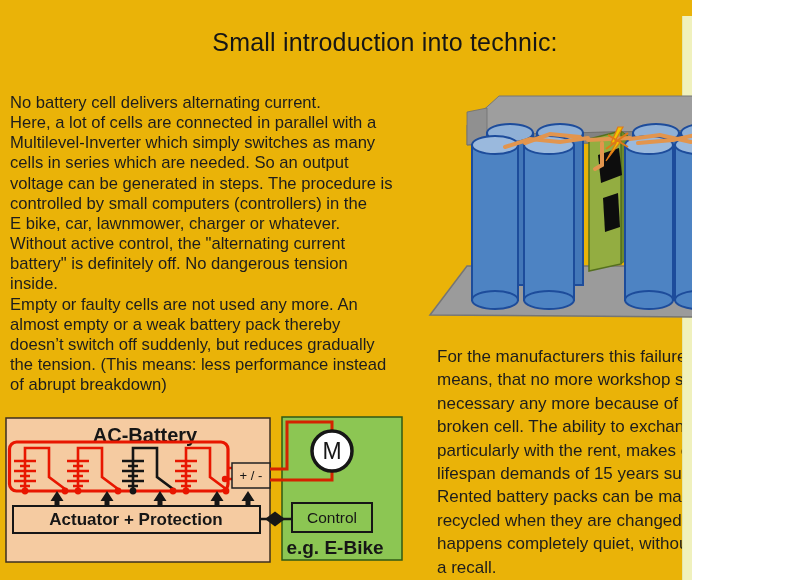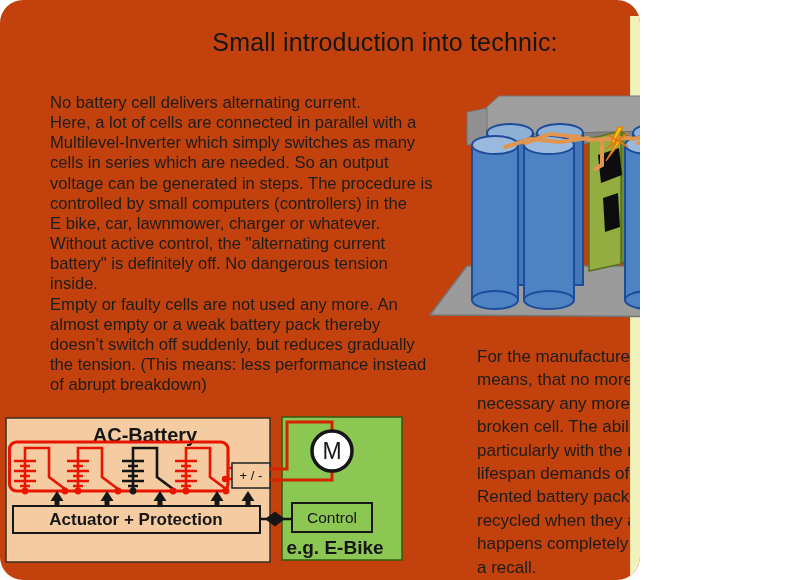--- a/index.html
+++ b/index.html
@@ -1,24 +1,24 @@
 <!DOCTYPE html>
 <html><head>
 <meta charset="utf-8">
 <style>
   html,body{margin:0;padding:0;background:#ffffff;}
   #slide{
-    position:relative;width:640px;height:580px;background:#c2410c;
-    font-family:"Liberation Sans",sans-serif;color:#1b1b1b;overflow:hidden;border-radius:23px;
+    position:relative;width:692px;height:580px;background:#eab308;
+    font-family:"Liberation Sans",sans-serif;color:#1b1b1b;overflow:hidden;
   }
   .title{
     position:absolute;top:28px;left:0;width:770px;text-align:center;
     font-size:25px;letter-spacing:0.2px;color:#161616;
   }
-  .para{white-space:pre;color:#1d1d1d;margin-left:40px;}
+  .para{white-space:pre;color:#1d1d1d;}
   .para.left{
     position:absolute;left:10px;top:93px;width:420px;
     font-size:16.6px;line-height:20.15px;
   }
   .para.right{
     position:absolute;left:437px;top:345px;width:360px;
     font-size:17px;line-height:23.4px;
   }
   .edge-strip{
     position:absolute;right:0;top:16px;width:9px;height:564px;

